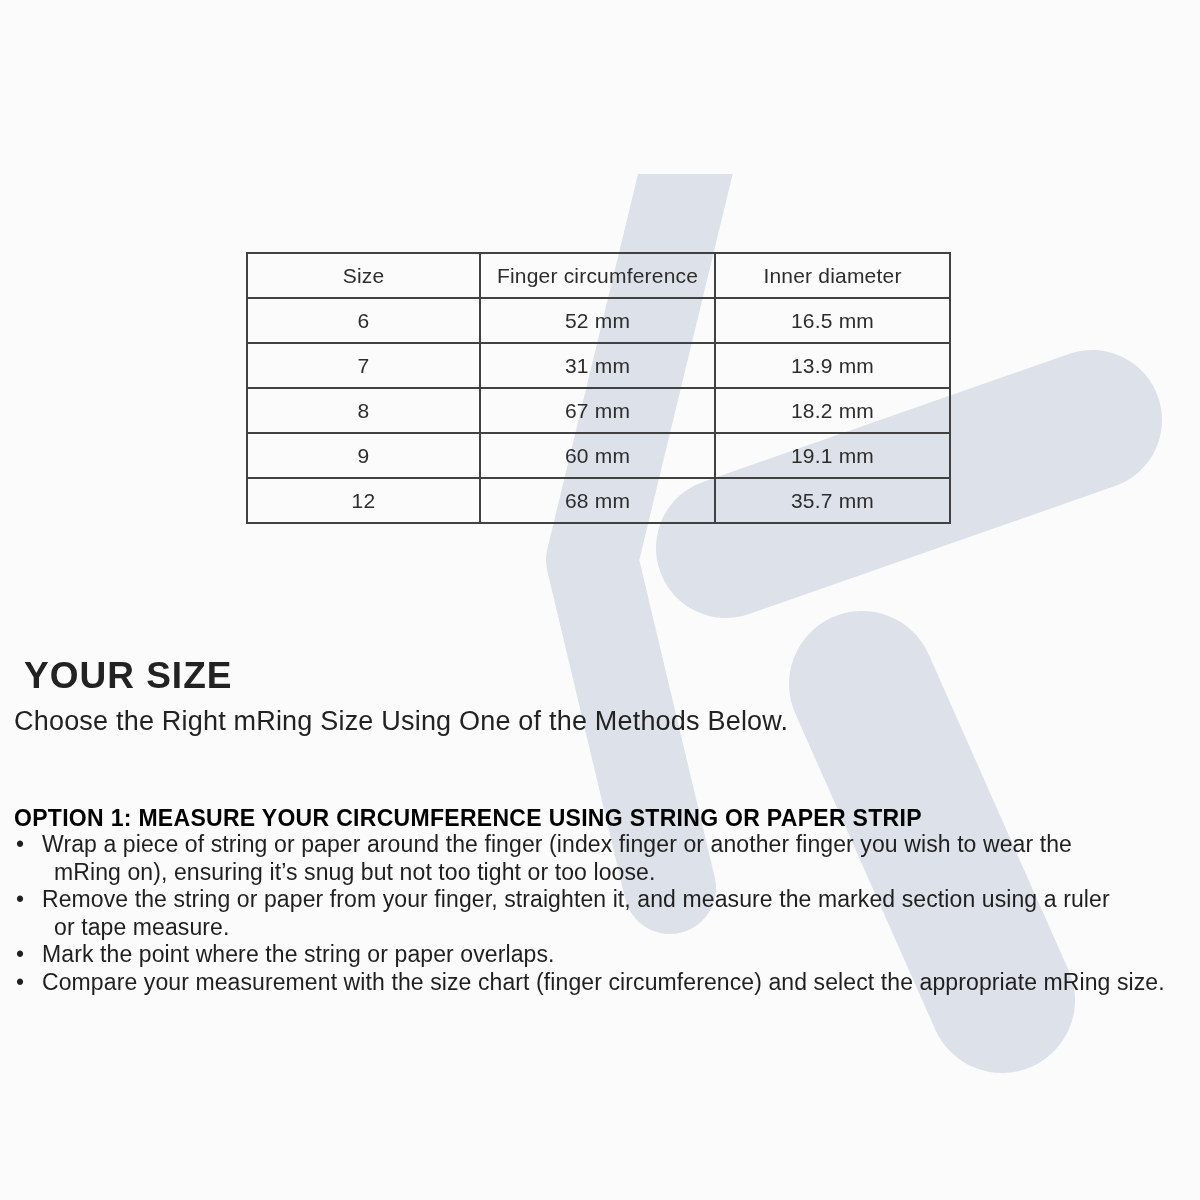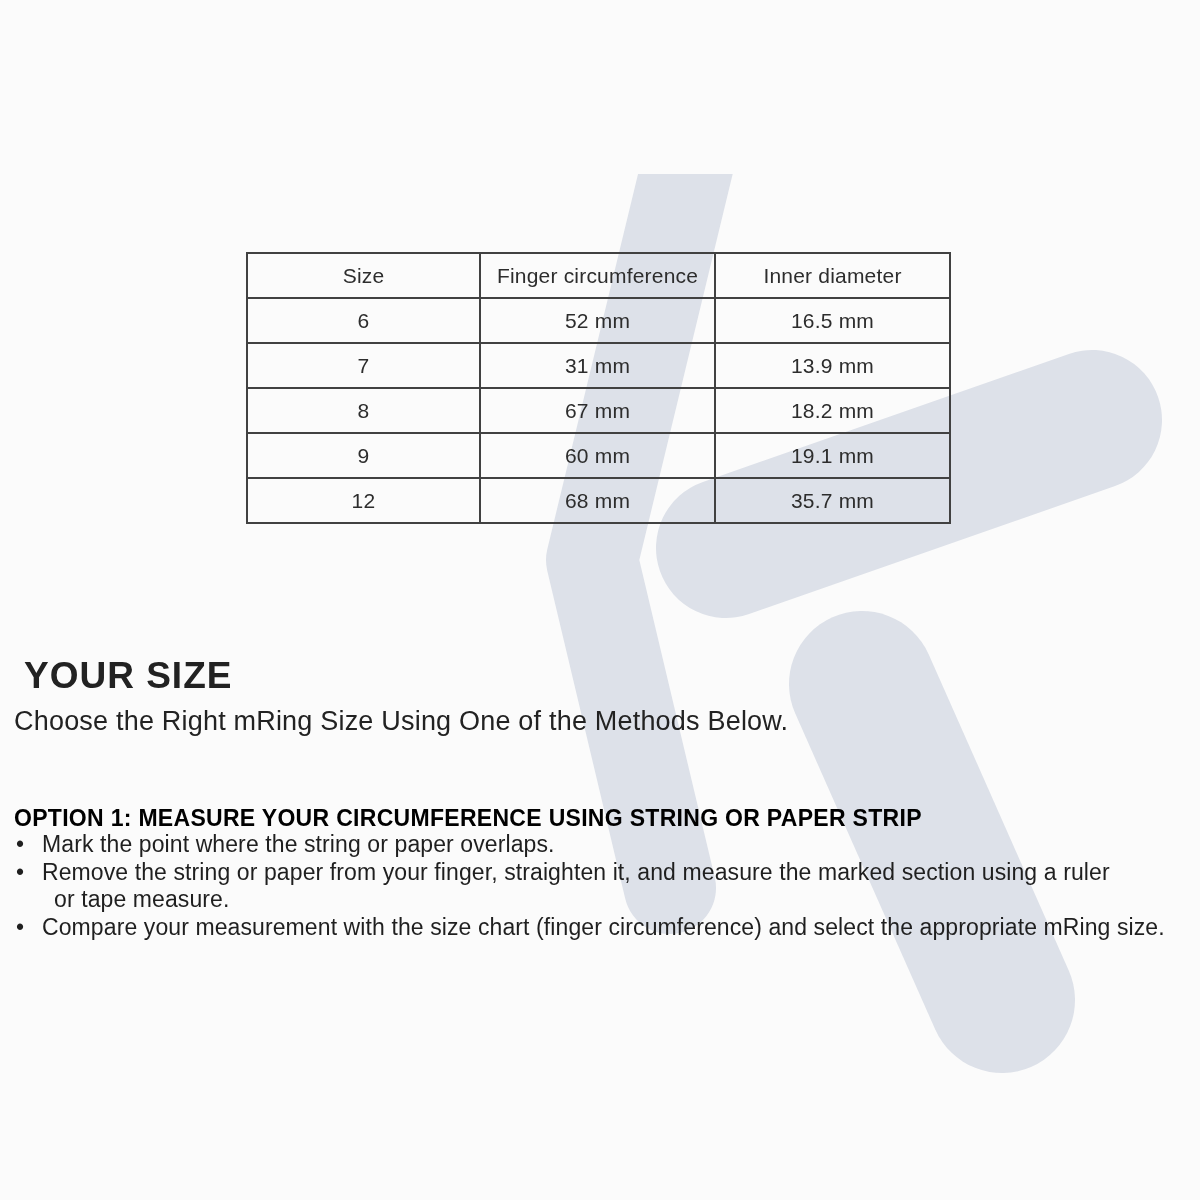--- a/index.html
+++ b/index.html
@@ -175,22 +175,26 @@
 
 <div class="page-subtitle">Choose the Right mRing Size Using One of the Methods Below.</div>
 
 <div class="option-heading">
   <span class="bline">OPTION 1: MEASURE YOUR CIRCUMFERENCE</span>
   <span class="bline">USING STRING OR PAPER STRIP</span>
 </div>
 
 <ul class="bullet-list" id="bullet-list">
     <li>
-      <span class="bline">Mark the point where the string or paper overlaps.</span>
+      <span class="bline">Wrap a piece of string or paper around the finger (index finger or another finger you wish to wear the</span>
+      <span class="bline">mRing on), ensuring it’s snug but not too tight or too loose.</span>
     </li>
     <li>
       <span class="bline">Remove the string or paper from your finger, straighten it, and measure the marked section using a ruler</span>
       <span class="bline">or tape measure.</span>
     </li>
     <li>
+      <span class="bline">Mark the point where the string or paper overlaps.</span>
+    </li>
+    <li>
       <span class="bline">Compare your measurement with the size chart (finger circumference) and select the appropriate mRing size.</span>
     </li>
   </ul>
 
 </body></html>

